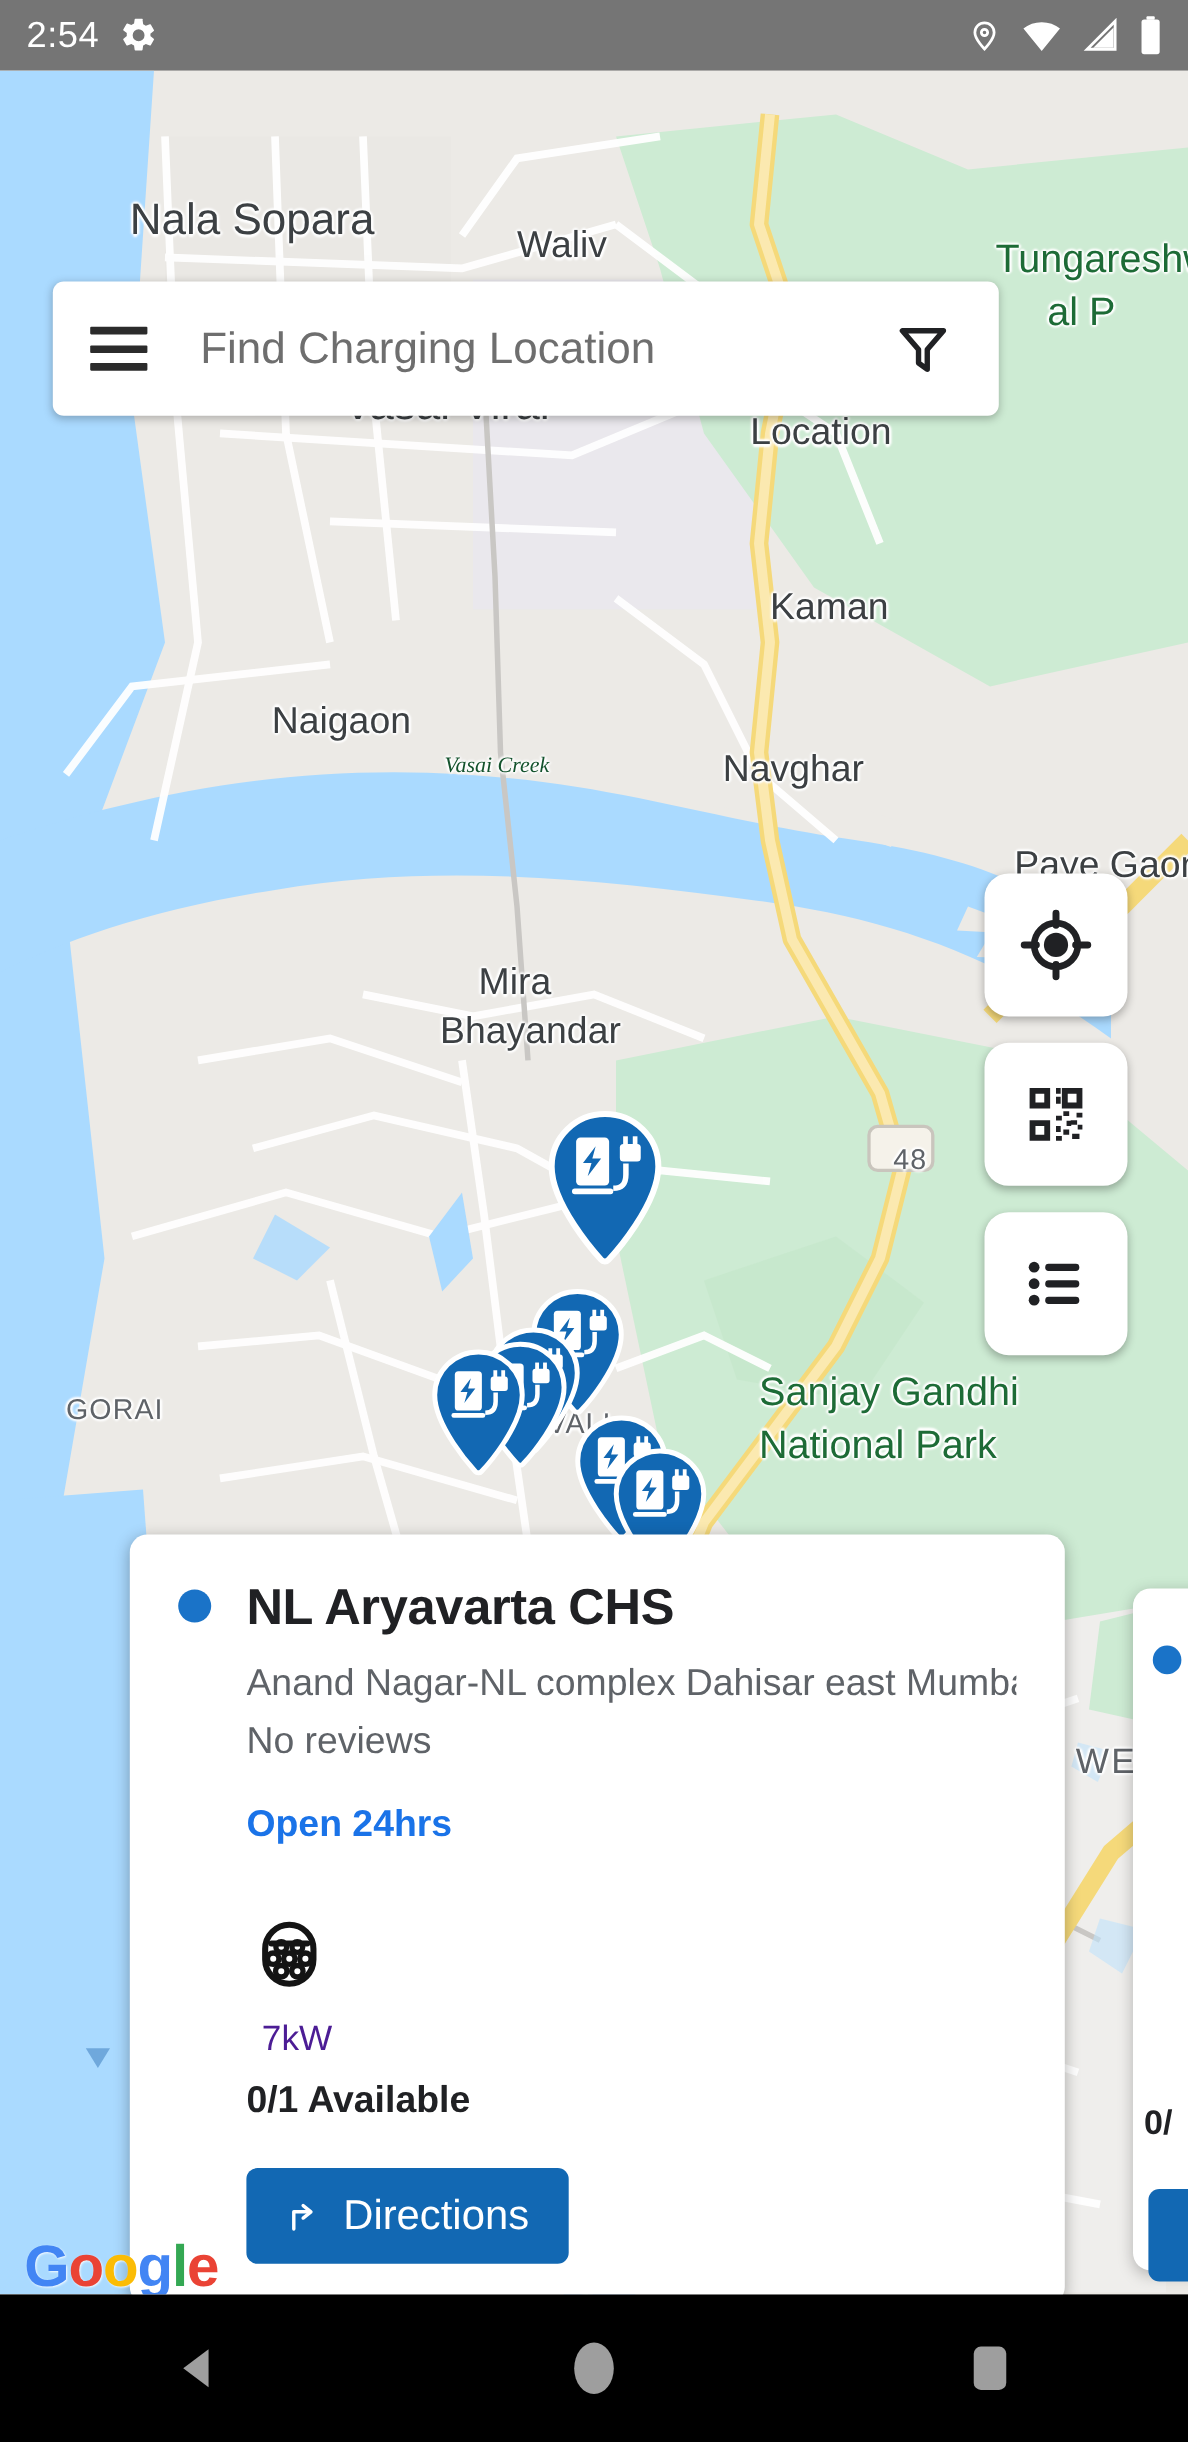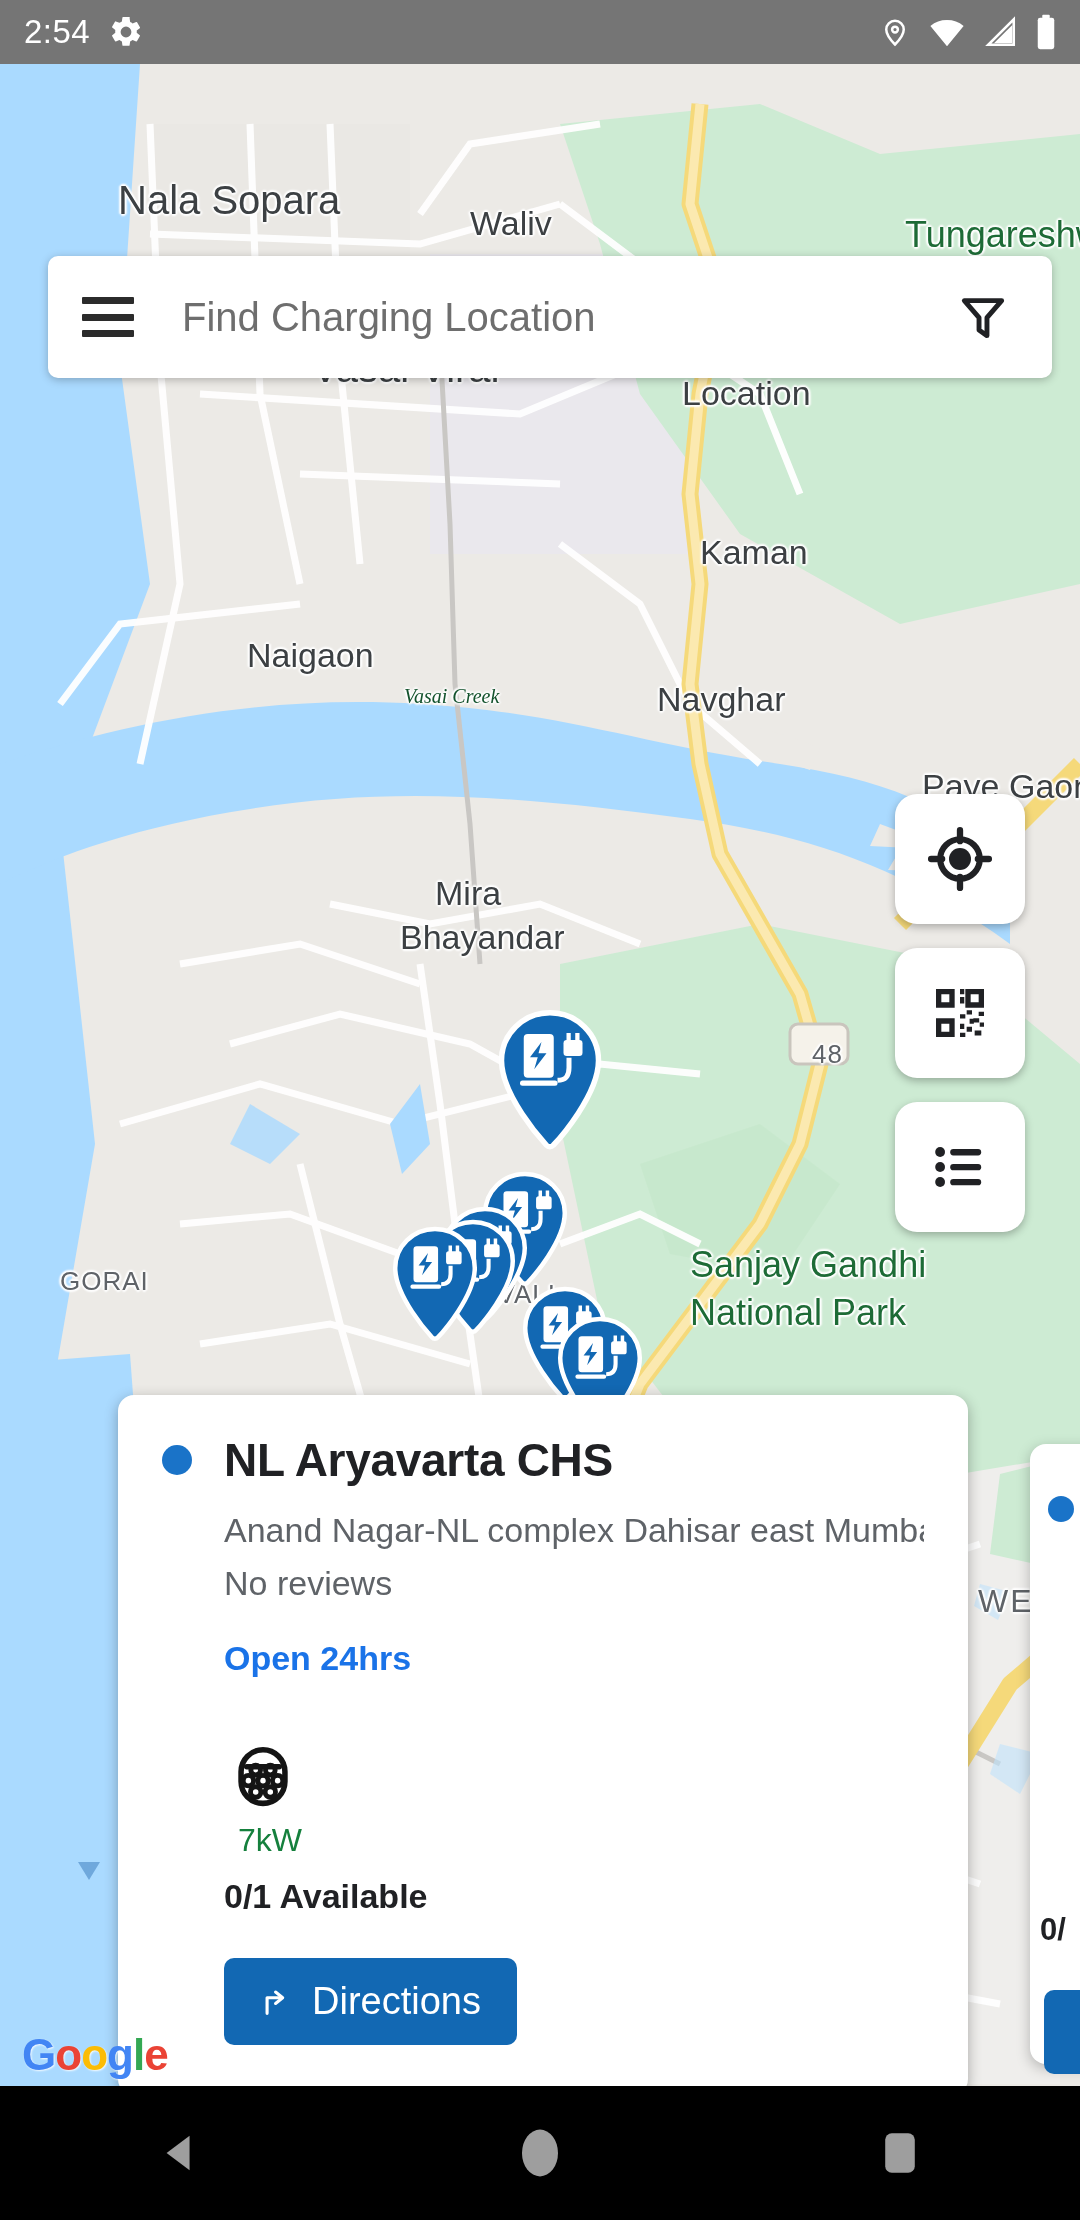--- a/index.html
+++ b/index.html
@@ -34,21 +34,21 @@
   }
   .map-label.big { font-size:40px; }
   .map-label.small { font-size:26px; letter-spacing:1px; color:#5f6368; }
   .map-label.park { color:#1d6b36; font-size:36px; text-align:center; line-height:1.15; }
   .map-label.water { color:#14532d; font-size:20px; font-style:italic;
                      font-family:"Liberation Serif", serif; }
   .map-label.dir { font-size:32px; color:#5f6368; letter-spacing:2px; }
 
   
   #search-bar {
-    position:absolute; left:48px; top:192px; width:1004px; height:122px;
+    position:absolute; left:48px; top:192px; width:860px; height:122px;
     background:#fff; border-radius:10px;
     box-shadow:0 2px 8px rgba(0,0,0,.25);
     display:flex; align-items:center; padding:0 34px;
   }
   #menu-icon { width:52px; height:40px; display:flex; flex-direction:column;
                justify-content:space-between; cursor:pointer; }
   #menu-icon i { display:block; height:7px; background:#2b2b2b; border-radius:1px; }
   #search-input {
     flex:1; border:0; outline:0; margin-left:48px;
     font-family:"Liberation Sans", sans-serif; font-size:40px; color:#3c4043;
@@ -92,32 +92,32 @@
   .card-title-row { display:flex; align-items:center; }
   #title-dot { width:30px; height:30px; border-radius:50%; background:#1a73c8;
                flex:0 0 auto; margin-right:32px; }
   #card-title { font-size:46px; font-weight:bold; color:#202124; letter-spacing:-.3px; }
   #card-address { margin-top:24px; margin-left:62px; font-size:34px; color:#5f6368;
                   white-space:nowrap; overflow:hidden; }
   #card-reviews { margin-top:14px; margin-left:62px; font-size:34px; color:#5f6368; }
   #card-hours { margin-top:36px; margin-left:62px; font-size:34px; color:#1a73e8;
                 font-weight:bold; }
   #connector-block { margin-top:62px; margin-left:62px; }
-  #connector-power { font-size:32px; color:#15803d; text-align:left;
+  #connector-power { margin-top:12px; font-size:32px; color:#4c1d95; text-align:left;
                      padding-left:14px; }
   #card-available { margin-top:18px; font-size:34px; font-weight:bold; color:#202124; }
   #directions-btn {
     margin-top:42px; display:inline-flex; align-items:center; gap:18px;
     background:#1268b3; color:#fff; border:0; border-radius:10px;
     padding:22px 36px; font-size:38px; font-family:"Liberation Sans", sans-serif;
     cursor:pointer;
   }
 
   
-  #google-logo { position:absolute; left:22px; top:1966px; font-size:44px;
+  #google-logo { position:absolute; left:22px; top:1966px; font-size:53px;
                  font-weight:bold; letter-spacing:-1px;
                  text-shadow:1px 1px 2px rgba(255,255,255,.9); }
   .g-b{color:#4285F4}.g-r{color:#EA4335}.g-y{color:#FBBC05}.g-g{color:#34A853}
 
   
   #nav-bar { position:absolute; left:0; top:2086px; width:1080px; height:134px;
              background:#000; display:flex; align-items:center; }
   .nav-btn { flex:1; display:flex; align-items:center; justify-content:center;
              cursor:pointer; height:100%; }
 </style>

